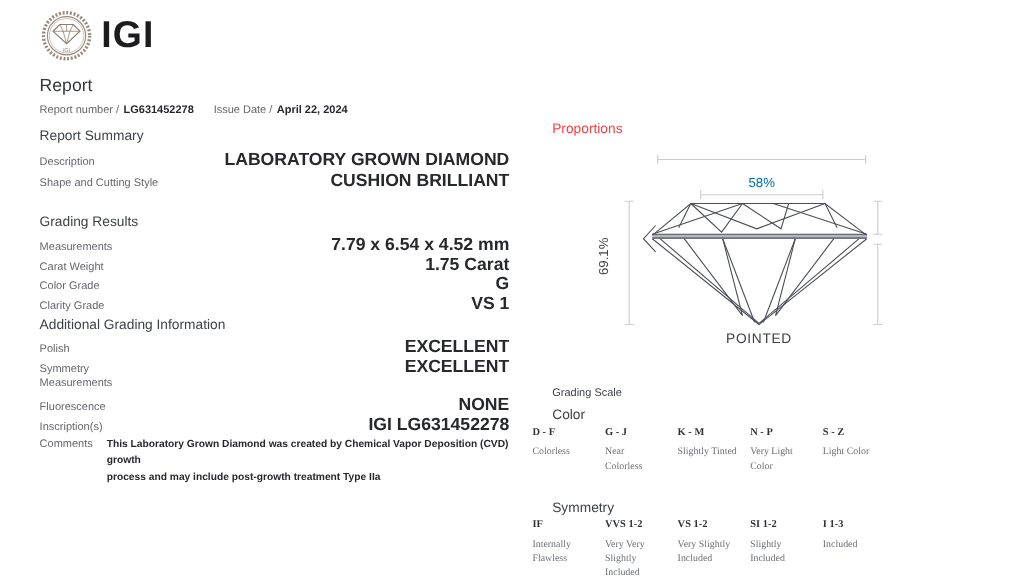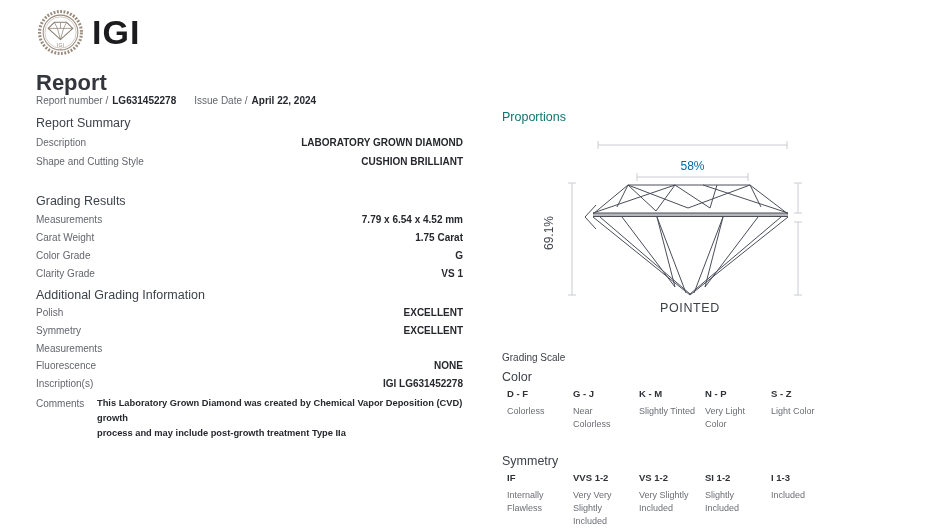--- a/index.html
+++ b/index.html
@@ -7,46 +7,46 @@
     width:940px;height:532px;position:relative;overflow:hidden;
     background:#ffffff;
     font-family:"Liberation Sans", sans-serif;
     color:#26282d;
   }
   
   .logo-wrap{position:absolute;left:37px;top:9px;display:flex;align-items:center;gap:8px;}
   .logo-mark{width:47px;height:47px;display:block;}
   .logo-text{font-size:34px;font-weight:700;letter-spacing:1px;color:#1c1c1e;line-height:47px;}
   
-  .report-title{position:absolute;left:36px;top:70px;font-size:22px;font-weight:700;color:#33363d;}
+  .report-title{position:absolute;left:36px;top:70px;font-size:16px;font-weight:400;color:#33363d;}
   .report-meta{position:absolute;left:36px;top:95px;display:flex;gap:18px;font-size:10px;}
   .meta-pair{display:flex;gap:4px;align-items:flex-start;}
   .meta-label{color:#63666d;}
   .meta-value{font-weight:700;color:#26282d;}
   .sec-h{position:absolute;left:36px;font-size:12.5px;font-weight:500;color:#3e424a;}
   .row{position:absolute;left:36px;width:427px;display:flex;justify-content:space-between;align-items:baseline;}
   .lbl{font-size:10px;color:#63666d;}
-  .val{font-size:10px;font-weight:700;color:#26282d;text-align:right;}
+  .val{font-size:16px;font-weight:700;color:#26282d;text-align:right;}
   .comments-label{position:absolute;left:36px;top:398px;font-size:10px;color:#63666d;}
   .comments-value{position:absolute;left:97px;top:396px;width:370px;font-size:9.3px;font-weight:700;
     color:#26282d;line-height:15px;white-space:pre-line;}
   
-  .prop-h{position:absolute;left:502px;top:110px;font-size:12.5px;font-weight:500;color:#0f766e;}
+  .prop-h{position:absolute;left:502px;top:110px;font-size:12.5px;font-weight:500;color:#ef4444;}
   .diagram{position:absolute;left:540px;top:128px;width:310px;height:196px;overflow:hidden;}
   .diagram svg{position:absolute;left:0;top:0;}
   .girdle-text{position:absolute;left:75px;top:0;font-size:14px;color:#3c3f46;white-space:nowrap;}
   .pct-table{position:absolute;left:97px;top:31px;width:111px;text-align:center;font-size:12px;color:#0369a1;}
   .pct-depth{position:absolute;left:2px;top:88px;writing-mode:vertical-rl;transform:rotate(180deg);
     font-size:12px;color:#42454d;}
   .culet-label{position:absolute;left:90px;top:173px;width:120px;text-align:center;font-size:12.5px;
     letter-spacing:.6px;color:#3c3f46;}
   .scale-h{position:absolute;left:502px;top:352px;font-size:10px;font-weight:500;color:#3e424a;}
   .color-h{position:absolute;left:502px;top:370px;font-size:12.5px;font-weight:500;color:#3e424a;}
   .clarity-h{position:absolute;left:502px;top:454px;font-size:12.5px;font-weight:500;color:#3e424a;}
-  .scale-row{position:absolute;left:507px;display:flex;}
+  .scale-row{position:absolute;left:484px;display:flex;font-family:Liberation Serif, serif;}
   .color-row{top:388px;}
   .clarity-row{top:472px;}
   .scale-item{width:66px;flex:0 0 66px;}
   .scale-range{font-size:9.5px;font-weight:700;color:#2f3237;}
   .scale-desc{margin-top:6px;font-size:9px;color:#6b6e74;line-height:13px;white-space:pre-line;}
 </style>
 </head>
 <body>
 
 <div class="logo-wrap">

